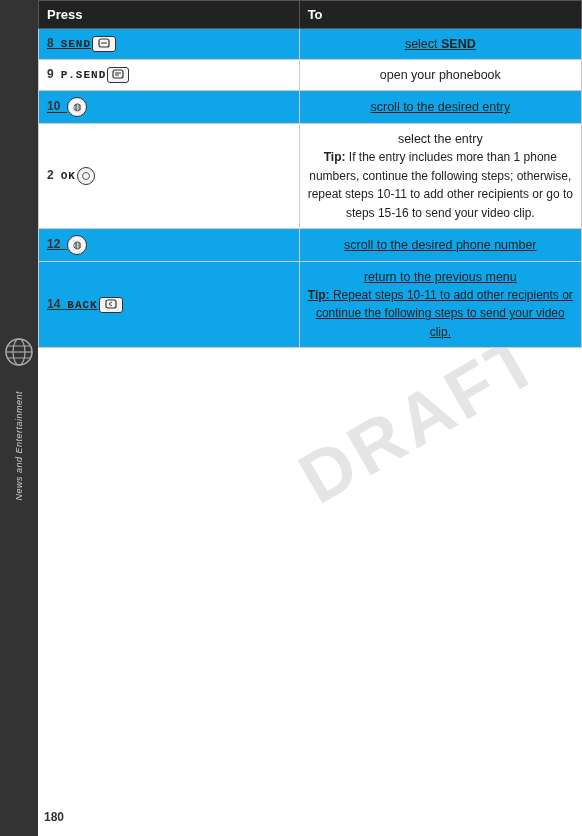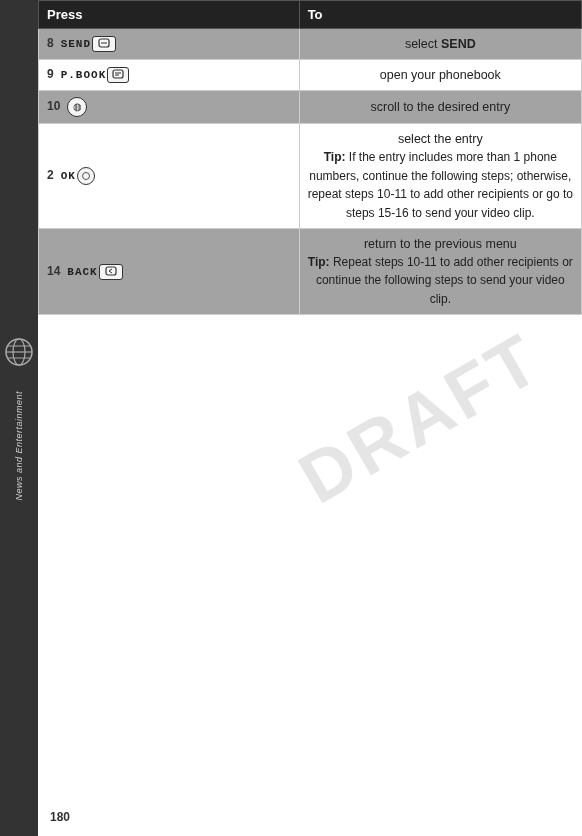--- a/index.html
+++ b/index.html
@@ -36,21 +36,21 @@
       transform: rotate(180deg);
       white-space: nowrap;
       letter-spacing: 0.5px;
       font-style: italic;
     }
 
     
     .page-number {
       position: absolute;
       bottom: 12px;
-      left: 50px;
+      left: 44px;
       font-size: 12px;
       color: #333;
       font-weight: bold;
     }
 
     
     .draft-watermark {
       position: absolute;
       right: 30px;
       top: 50%;
@@ -166,21 +166,22 @@
       white-space: nowrap;
     }
 
     .to-cell {
       line-height: 1.45;
       text-align: center;
     }
 
     
     .row-shaded td {
-      background: #a3a3a3;
+      background: #0ea5e9;
+      text-decoration: underline;
     }
   </style>
 </head>
 <body>
 
 <div class="sidebar">
   <div style="margin-bottom:20px;">
     <svg width="32" height="32" viewBox="0 0 32 32">
       <circle cx="16" cy="16" r="13" fill="none" stroke="#aaa" stroke-width="1.5"></circle>
       <ellipse cx="16" cy="16" rx="6" ry="13" fill="none" stroke="#aaa" stroke-width="1.2"></ellipse>
@@ -208,34 +209,38 @@
     </thead>
     <tbody id="table-body">
     <tr class="row-shaded">
           <td class="press-cell"><span class="row-num">8</span>&nbsp;&nbsp;<span class="key-label">SEND</span><span class="btn-icon" style="border-radius:3px; padding:1px 5px;"><svg width="12" height="10" viewBox="0 0 12 10">
                 <rect x="1" y="1" width="10" height="8" rx="2" fill="none" stroke="#333" stroke-width="1.2"></rect>
                 <line x1="3" y1="5" x2="9" y2="5" stroke="#333" stroke-width="1"></line>
               </svg></span></td>
           <td class="to-cell">select <strong>SEND</strong></td>
         </tr>
         <tr>
-          <td class="press-cell"><span class="row-num">9</span>&nbsp;&nbsp;<span class="key-label">P.BOOK</span><span class="btn-icon" style="padding:1px 4px;"><svg width="12" height="10" viewBox="0 0 12 10">
+          <td class="press-cell"><span class="row-num">9</span>&nbsp;&nbsp;<span class="key-label">P.SEND</span><span class="btn-icon" style="padding:1px 4px;"><svg width="12" height="10" viewBox="0 0 12 10">
                 <rect x="1" y="1" width="10" height="8" rx="2" fill="none" stroke="#333" stroke-width="1.2"></rect>
                 <line x1="3" y1="4" x2="9" y2="4" stroke="#333" stroke-width="1"></line>
                 <line x1="3" y1="6" x2="7" y2="6" stroke="#333" stroke-width="1"></line>
               </svg></span></td>
           <td class="to-cell">open your phonebook</td>
         </tr>
         <tr class="row-shaded">
           <td class="press-cell"><span class="row-num">10</span>&nbsp;&nbsp;<span class="key-label"></span><span style="display:inline-block;width:20px;height:20px;border:1.5px solid #333;border-radius:50%;vertical-align:middle;background:#f5f5f5;position:relative;text-align:center;line-height:18px;font-size:10px;">◍</span></td>
           <td class="to-cell">scroll to the desired entry</td>
         </tr>
         <tr>
           <td class="press-cell"><span class="row-num">2</span>&nbsp;&nbsp;<span class="key-label">OK</span><span class="btn-round" style="display:inline-block;vertical-align:middle;"></span></td>
           <td class="to-cell">select the entry<br><span class="tip-text"><strong>Tip:</strong> If the entry includes more than 1 phone numbers, continue the following steps; otherwise, repeat steps 10-11 to add other recipients or go to steps 15-16 to send your video clip.</span></td>
+        </tr>
+        <tr class="row-shaded">
+          <td class="press-cell"><span class="row-num">12</span>&nbsp;&nbsp;<span class="key-label"></span><span style="display:inline-block;width:20px;height:20px;border:1.5px solid #333;border-radius:50%;vertical-align:middle;background:#f5f5f5;position:relative;text-align:center;line-height:18px;font-size:10px;">◍</span></td>
+          <td class="to-cell">scroll to the desired phone number</td>
         </tr>
         <tr class="row-shaded">
           <td class="press-cell"><span class="row-num">14</span>&nbsp;&nbsp;<span class="key-label">BACK</span><span class="btn-icon" style="border-radius:3px; padding:1px 5px;"><svg width="12" height="10" viewBox="0 0 12 10">
                 <rect x="1" y="1" width="10" height="8" rx="2" fill="none" stroke="#333" stroke-width="1.2"></rect>
                 <polyline points="7,3 4,5 7,7" fill="none" stroke="#333" stroke-width="1"></polyline>
               </svg></span></td>
           <td class="to-cell">return to the previous menu<br><span class="tip-text"><strong>Tip:</strong> Repeat steps 10-11 to add other recipients or continue the following steps to send your video clip.</span></td>
         </tr>
       </tbody>
   </table>

